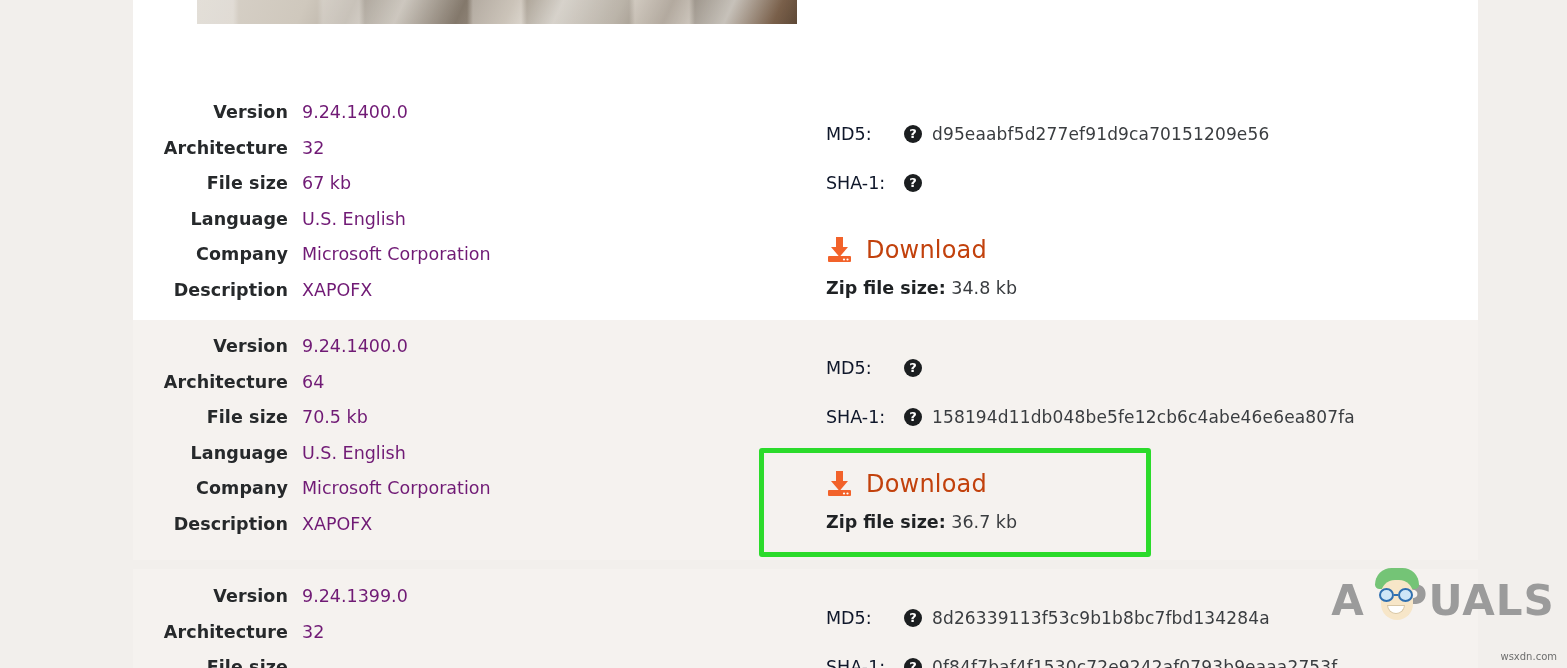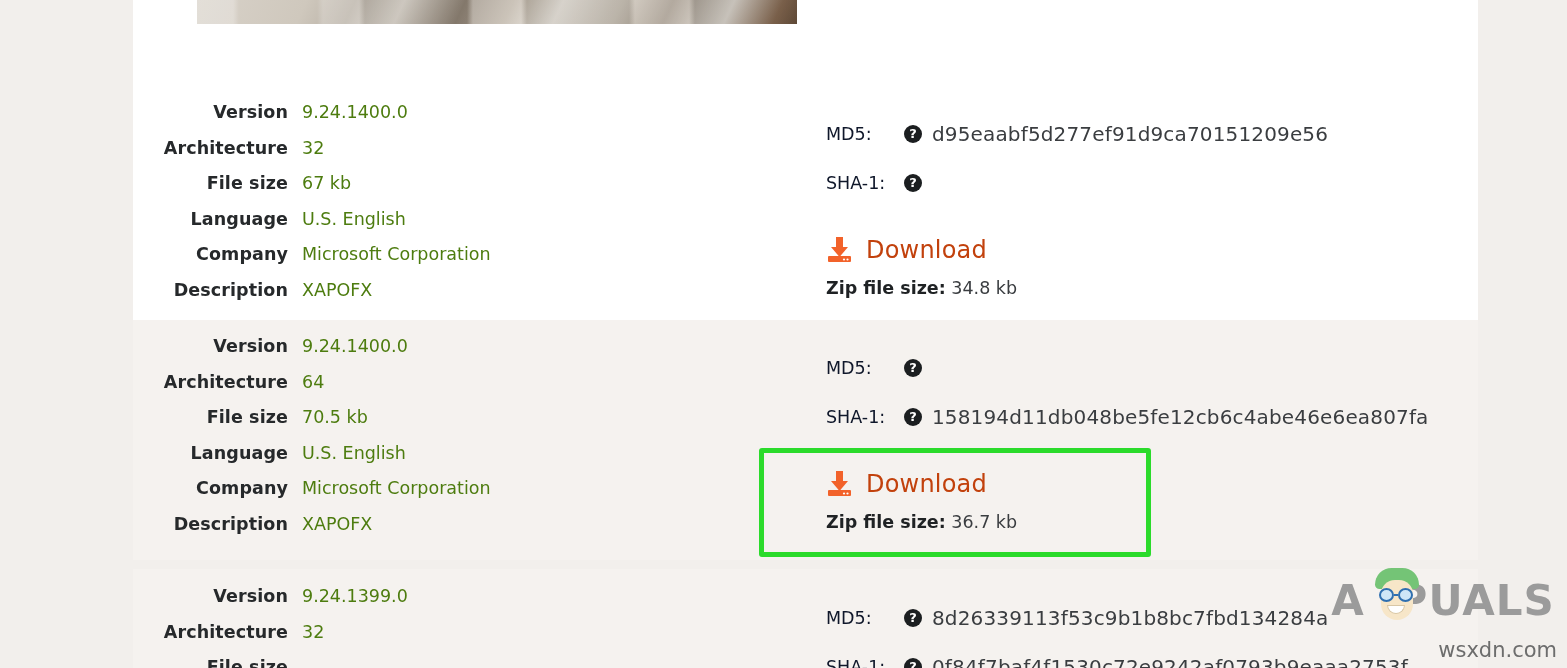--- a/index.html
+++ b/index.html
@@ -51,35 +51,35 @@
     position:absolute;left:0;top:0;width:520px;
   }
   .spec-row{
     display:flex;align-items:baseline;height:35.5px;
   }
   .spec-label{
     width:155px;text-align:right;font-weight:bold;font-size:17.5px;
     color:#26292b;letter-spacing:.1px;
   }
   .spec-value{
-    margin-left:14px;font-size:17.5px;color:#4d7c0f;font-weight:400;
+    margin-left:14px;font-size:17.5px;color:#701a75;font-weight:400;
   }
 
   .hashes{position:absolute;left:693px;top:0;width:640px;}
   .hash-row{display:flex;align-items:center;height:49px;}
   .hash-label{
     font-weight:normal;font-size:17.5px;color:#0f172a;min-width:72px;
   }
   .q-icon{
     display:inline-block;width:18px;height:18px;border-radius:50%;
     background:#1b1e20;color:#fff;font-size:13px;line-height:18px;
     text-align:center;font-weight:bold;margin:0 10px 0 6px;flex:none;
     font-family:"DejaVu Sans",sans-serif;
   }
-  .hash-val{font-size:20px;color:#3a3d40;letter-spacing:.15px;}
+  .hash-val{font-size:17px;color:#3a3d40;letter-spacing:.15px;}
 
   .dl-wrap{position:absolute;left:693px;}
   .dl-link{
     display:flex;align-items:center;gap:13px;text-decoration:none;
   }
   .dl-icon{width:27px;height:26px;flex:none;display:block;}
   .dl-text{
     color:#c2410c;font-size:24px;letter-spacing:.2px;
   }
   .zip-line{
@@ -126,21 +126,21 @@
   .wm-bridge{
     position:absolute;left:15px;top:6px;width:4px;height:2px;background:#2f6fb0;
   }
   .wm-mouth{
     position:absolute;left:14px;top:37px;width:18px;height:9px;
     background:#fff;border:1.5px solid #d8c7a6;border-radius:0 0 10px 10px;
     box-sizing:border-box;
   }
   .wsxdn{
     position:absolute;right:10px;bottom:6px;
-    font-size:21px;color:#6d6d6d;
+    font-size:10px;color:#6d6d6d;
     font-family:"DejaVu Sans","Liberation Sans",sans-serif;
   }
 </style>
 </head>
 <body>
 
 <div class="page">
 
   <div class="ad-strip">
     <div class="ad-thumb"></div>

